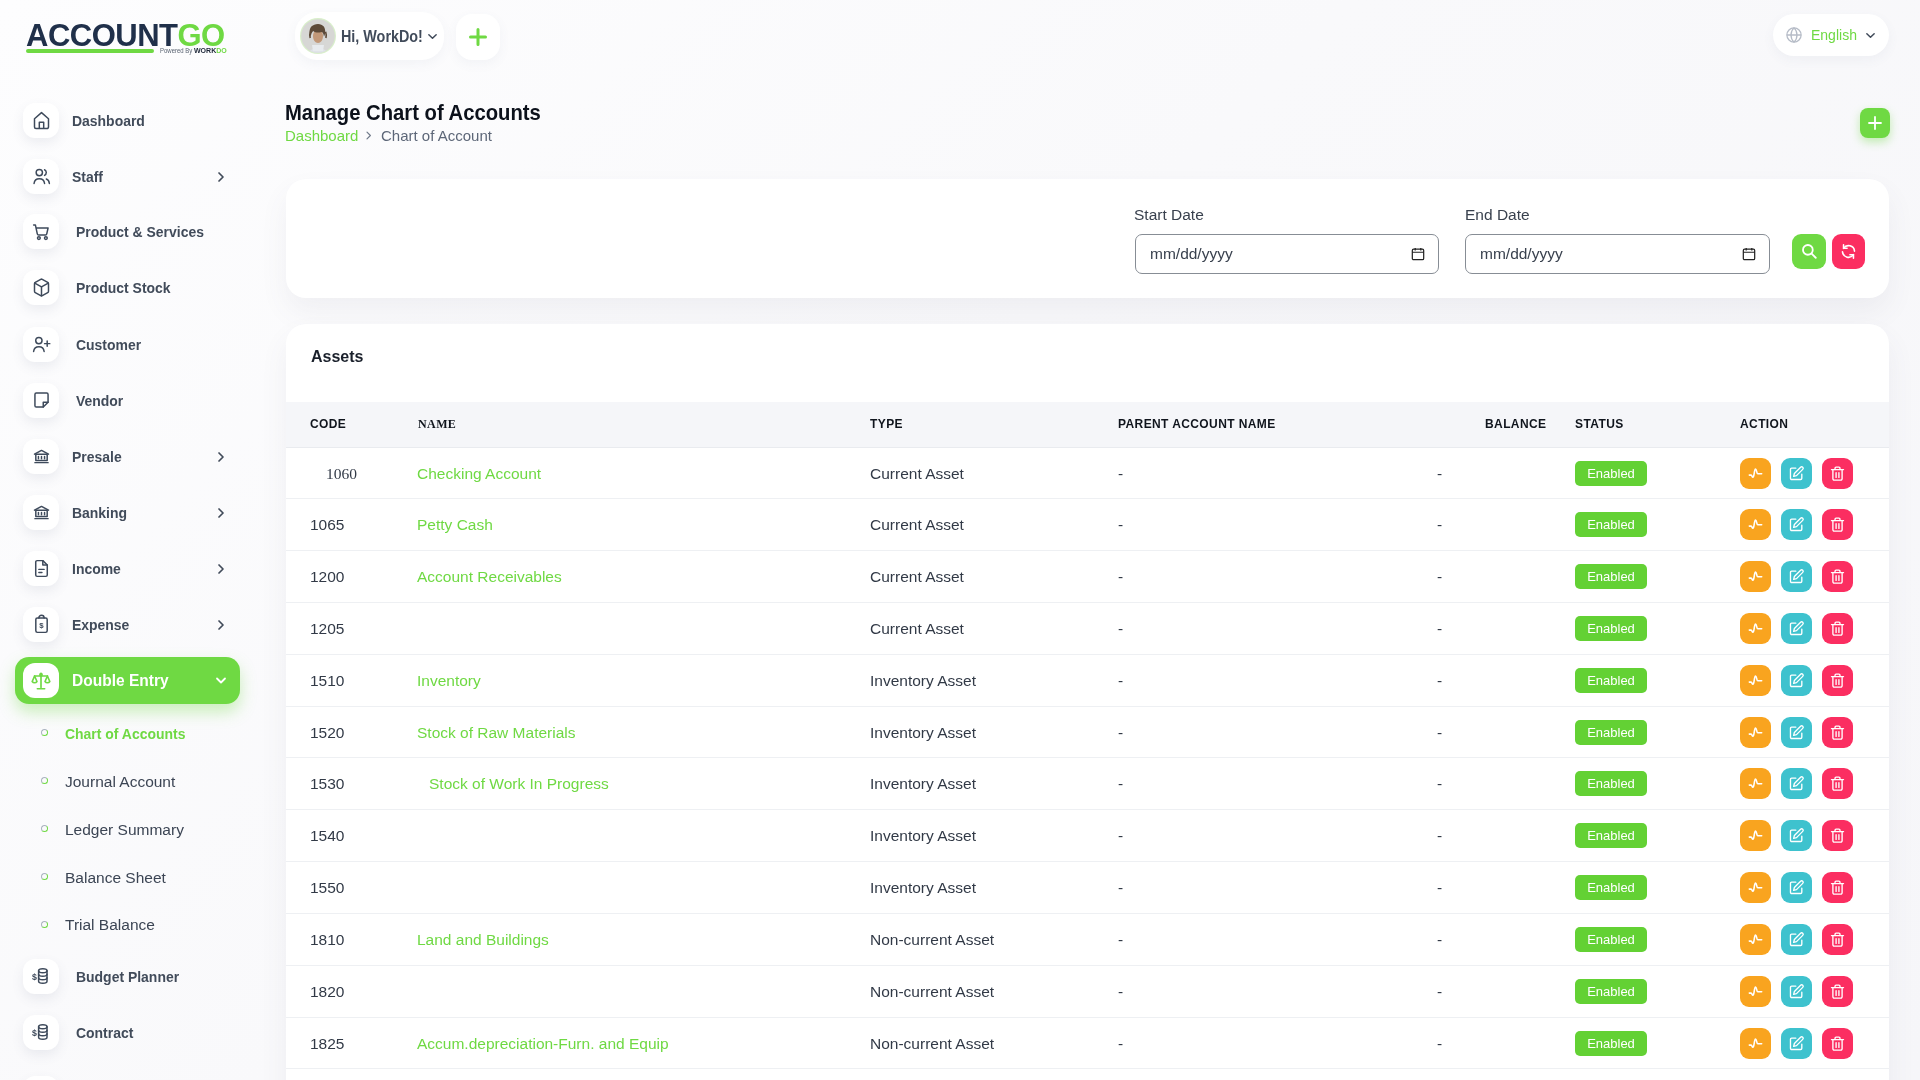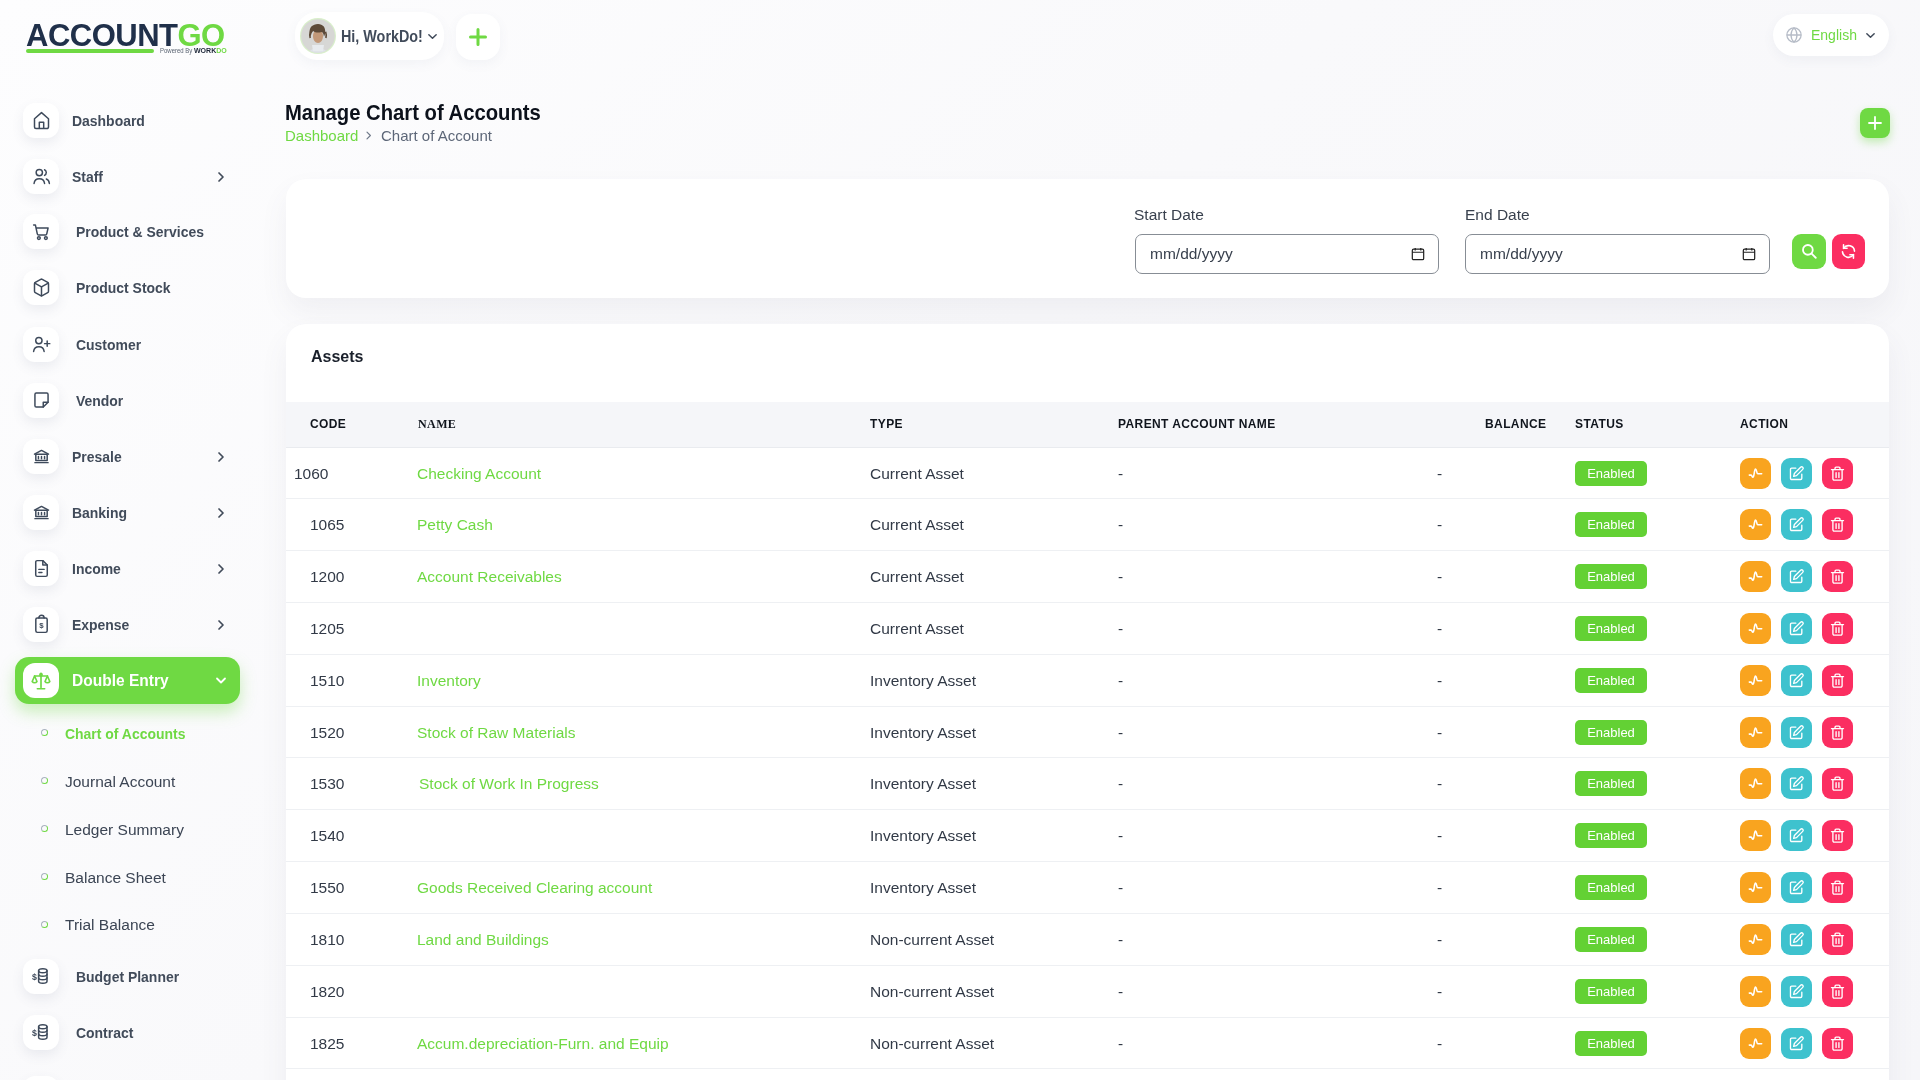--- a/index.html
+++ b/index.html
@@ -273,21 +273,21 @@
     <div class="hcell" style="left:24px;">CODE</div>
     <div class="hcell" style="left:132px;font-family:Liberation Serif, serif;">NAME</div>
     <div class="hcell" style="left:584px;">TYPE</div>
     <div class="hcell" style="left:832px;">PARENT ACCOUNT NAME</div>
     <div class="hcell" style="left:1199px;">BALANCE</div>
     <div class="hcell" style="left:1289px;">STATUS</div>
     <div class="hcell" style="left:1454px;">ACTION</div>
   </div>
   <div class="abs" style="left:0;top:123.5px;width:1603px;">
   <div class="trow" style="top:0.0px;">
-    <div class="cell" style="left:8px;">1060</div>
+    <div class="cell" style="left:40px;font-family:Liberation Serif, serif;">1060</div>
     <div class="cell gname" style="left:131px;">Checking Account</div>
     <div class="cell" style="left:584px;">Current Asset</div>
     <div class="cell" style="left:832px;">-</div>
     <div class="cell" style="left:1151px;">-</div>
     <div class="badge">Enabled</div>
     <div class="abtn b-org">
             <svg width="19" height="19" viewBox="0 0 24 24" fill="none" stroke="#fff" stroke-width="2" stroke-linecap="round" stroke-linejoin="round">
               <path d="M4.2 14h2.3c1 0 1.1 2.8 2.3 2.8 1.6 0 1.5-10.3 3.2-10.3 1.5 0 1.4 5.8 2.8 5.8h5"></path>
             </svg>
           </div>
@@ -435,21 +435,21 @@
             <svg width="17" height="17" viewBox="0 0 24 24" fill="none" stroke="#fff" stroke-width="1.9" stroke-linecap="round" stroke-linejoin="round">
               <path d="M3.5 6.5h17"></path>
               <path d="M8.5 6.5v-2a1.5 1.5 0 0 1 1.5-1.5h4a1.5 1.5 0 0 1 1.5 1.5v2"></path>
               <path d="M18.5 6.5v13a1.8 1.8 0 0 1-1.8 1.8H7.3a1.8 1.8 0 0 1-1.8-1.8v-13"></path>
               <path d="M10 11v6.5M14 11v6.5"></path>
             </svg>
           </div>
   </div>
   <div class="trow" style="top:310.98px;">
     <div class="cell" style="left:24px;">1530</div>
-    <div class="cell gname" style="left:133px;">Stock of Work In Progress</div>
+    <div class="cell gname" style="left:143px;">Stock of Work In Progress</div>
     <div class="cell" style="left:584px;">Inventory Asset</div>
     <div class="cell" style="left:832px;">-</div>
     <div class="cell" style="left:1151px;">-</div>
     <div class="badge">Enabled</div>
     <div class="abtn b-org">
             <svg width="19" height="19" viewBox="0 0 24 24" fill="none" stroke="#fff" stroke-width="2" stroke-linecap="round" stroke-linejoin="round">
               <path d="M4.2 14h2.3c1 0 1.1 2.8 2.3 2.8 1.6 0 1.5-10.3 3.2-10.3 1.5 0 1.4 5.8 2.8 5.8h5"></path>
             </svg>
           </div>
     <div class="abtn b-teal">
@@ -488,21 +488,20 @@
             <svg width="17" height="17" viewBox="0 0 24 24" fill="none" stroke="#fff" stroke-width="1.9" stroke-linecap="round" stroke-linejoin="round">
               <path d="M3.5 6.5h17"></path>
               <path d="M8.5 6.5v-2a1.5 1.5 0 0 1 1.5-1.5h4a1.5 1.5 0 0 1 1.5 1.5v2"></path>
               <path d="M18.5 6.5v13a1.8 1.8 0 0 1-1.8 1.8H7.3a1.8 1.8 0 0 1-1.8-1.8v-13"></path>
               <path d="M10 11v6.5M14 11v6.5"></path>
             </svg>
           </div>
   </div>
   <div class="trow" style="top:414.64px;text-decoration:underline;">
     <div class="cell" style="left:24px;">1550</div>
-    <div class="cell gname" style="left:131px;">Goods Received Clearing account</div>
     <div class="cell" style="left:584px;">Inventory Asset</div>
     <div class="cell" style="left:832px;">-</div>
     <div class="cell" style="left:1151px;">-</div>
     <div class="badge">Enabled</div>
     <div class="abtn b-org">
             <svg width="19" height="19" viewBox="0 0 24 24" fill="none" stroke="#fff" stroke-width="2" stroke-linecap="round" stroke-linejoin="round">
               <path d="M4.2 14h2.3c1 0 1.1 2.8 2.3 2.8 1.6 0 1.5-10.3 3.2-10.3 1.5 0 1.4 5.8 2.8 5.8h5"></path>
             </svg>
           </div>
     <div class="abtn b-teal">

